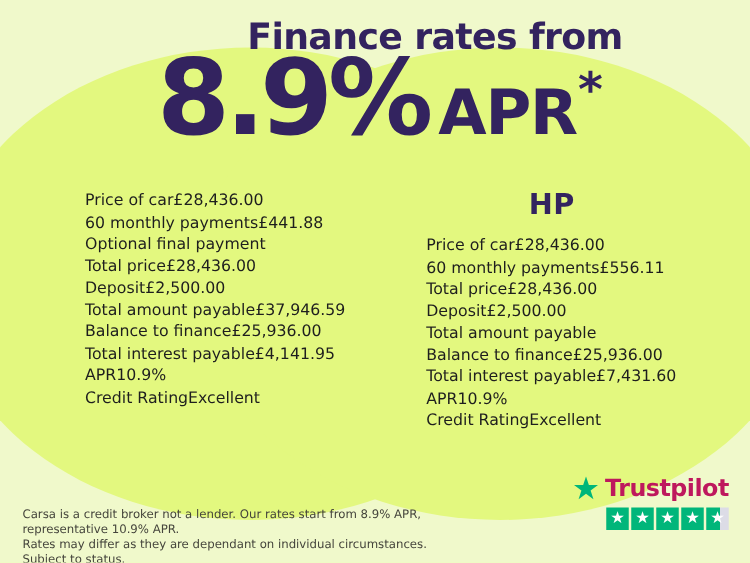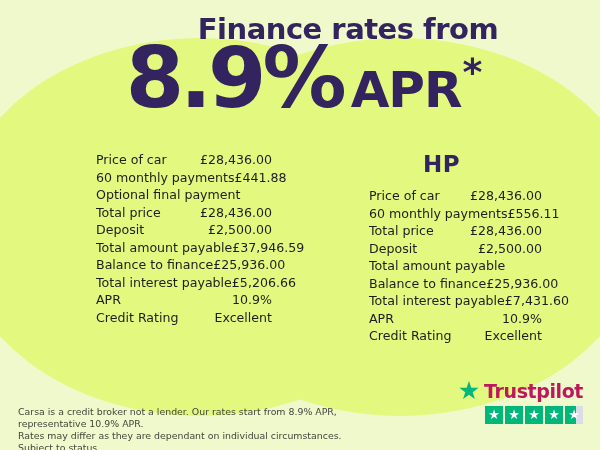--- a/index.html
+++ b/index.html
@@ -26,22 +26,22 @@
   .rate-star{font-size:38px;font-weight:bold;transform:translateY(-22px);display:inline-block;margin-left:1px;}
 
   .col{position:absolute;top:151px;color:#1e1e1e;}
   .col-pcp{left:68px;width:204px;}
   .col-hp{left:341px;width:201px;}
   .col-header{
     text-align:center;font-size:23px;line-height:26px;font-weight:bold;
     color:#33235f;margin-bottom:10px;letter-spacing:0.5px;
   }
   .row{
-    display:flex;justify-content:space-between;align-items:center;
-    height:17.5px;font-size:12.6px;margin-left:28px;
+    display:flex;align-items:center;
+    height:17.5px;font-size:12.6px;
   }
   .row .lbl,.row .val{white-space:nowrap;}
   .row.bold{font-weight:normal;}
 
   .disclaimer{
     position:absolute;left:18px;top:406px;width:330px;
     font-size:9.4px;line-height:12px;color:#45453c;
   }
 
   .trustpilot{
@@ -98,21 +98,21 @@
       <div class="row">
         <span class="lbl">Total amount payable</span>
         <span class="val">£37,946.59</span>
       </div>
       <div class="row">
         <span class="lbl">Balance to finance</span>
         <span class="val">£25,936.00</span>
       </div>
       <div class="row">
         <span class="lbl">Total interest payable</span>
-        <span class="val">£5,206.66</span>
+        <span class="val">£4,141.95</span>
       </div>
       <div class="row">
         <span class="lbl">APR</span>
         <span class="val">10.9%</span>
       </div>
       <div class="row">
         <span class="lbl">Credit Rating</span>
         <span class="val">Excellent</span>
       </div>
     </div>

